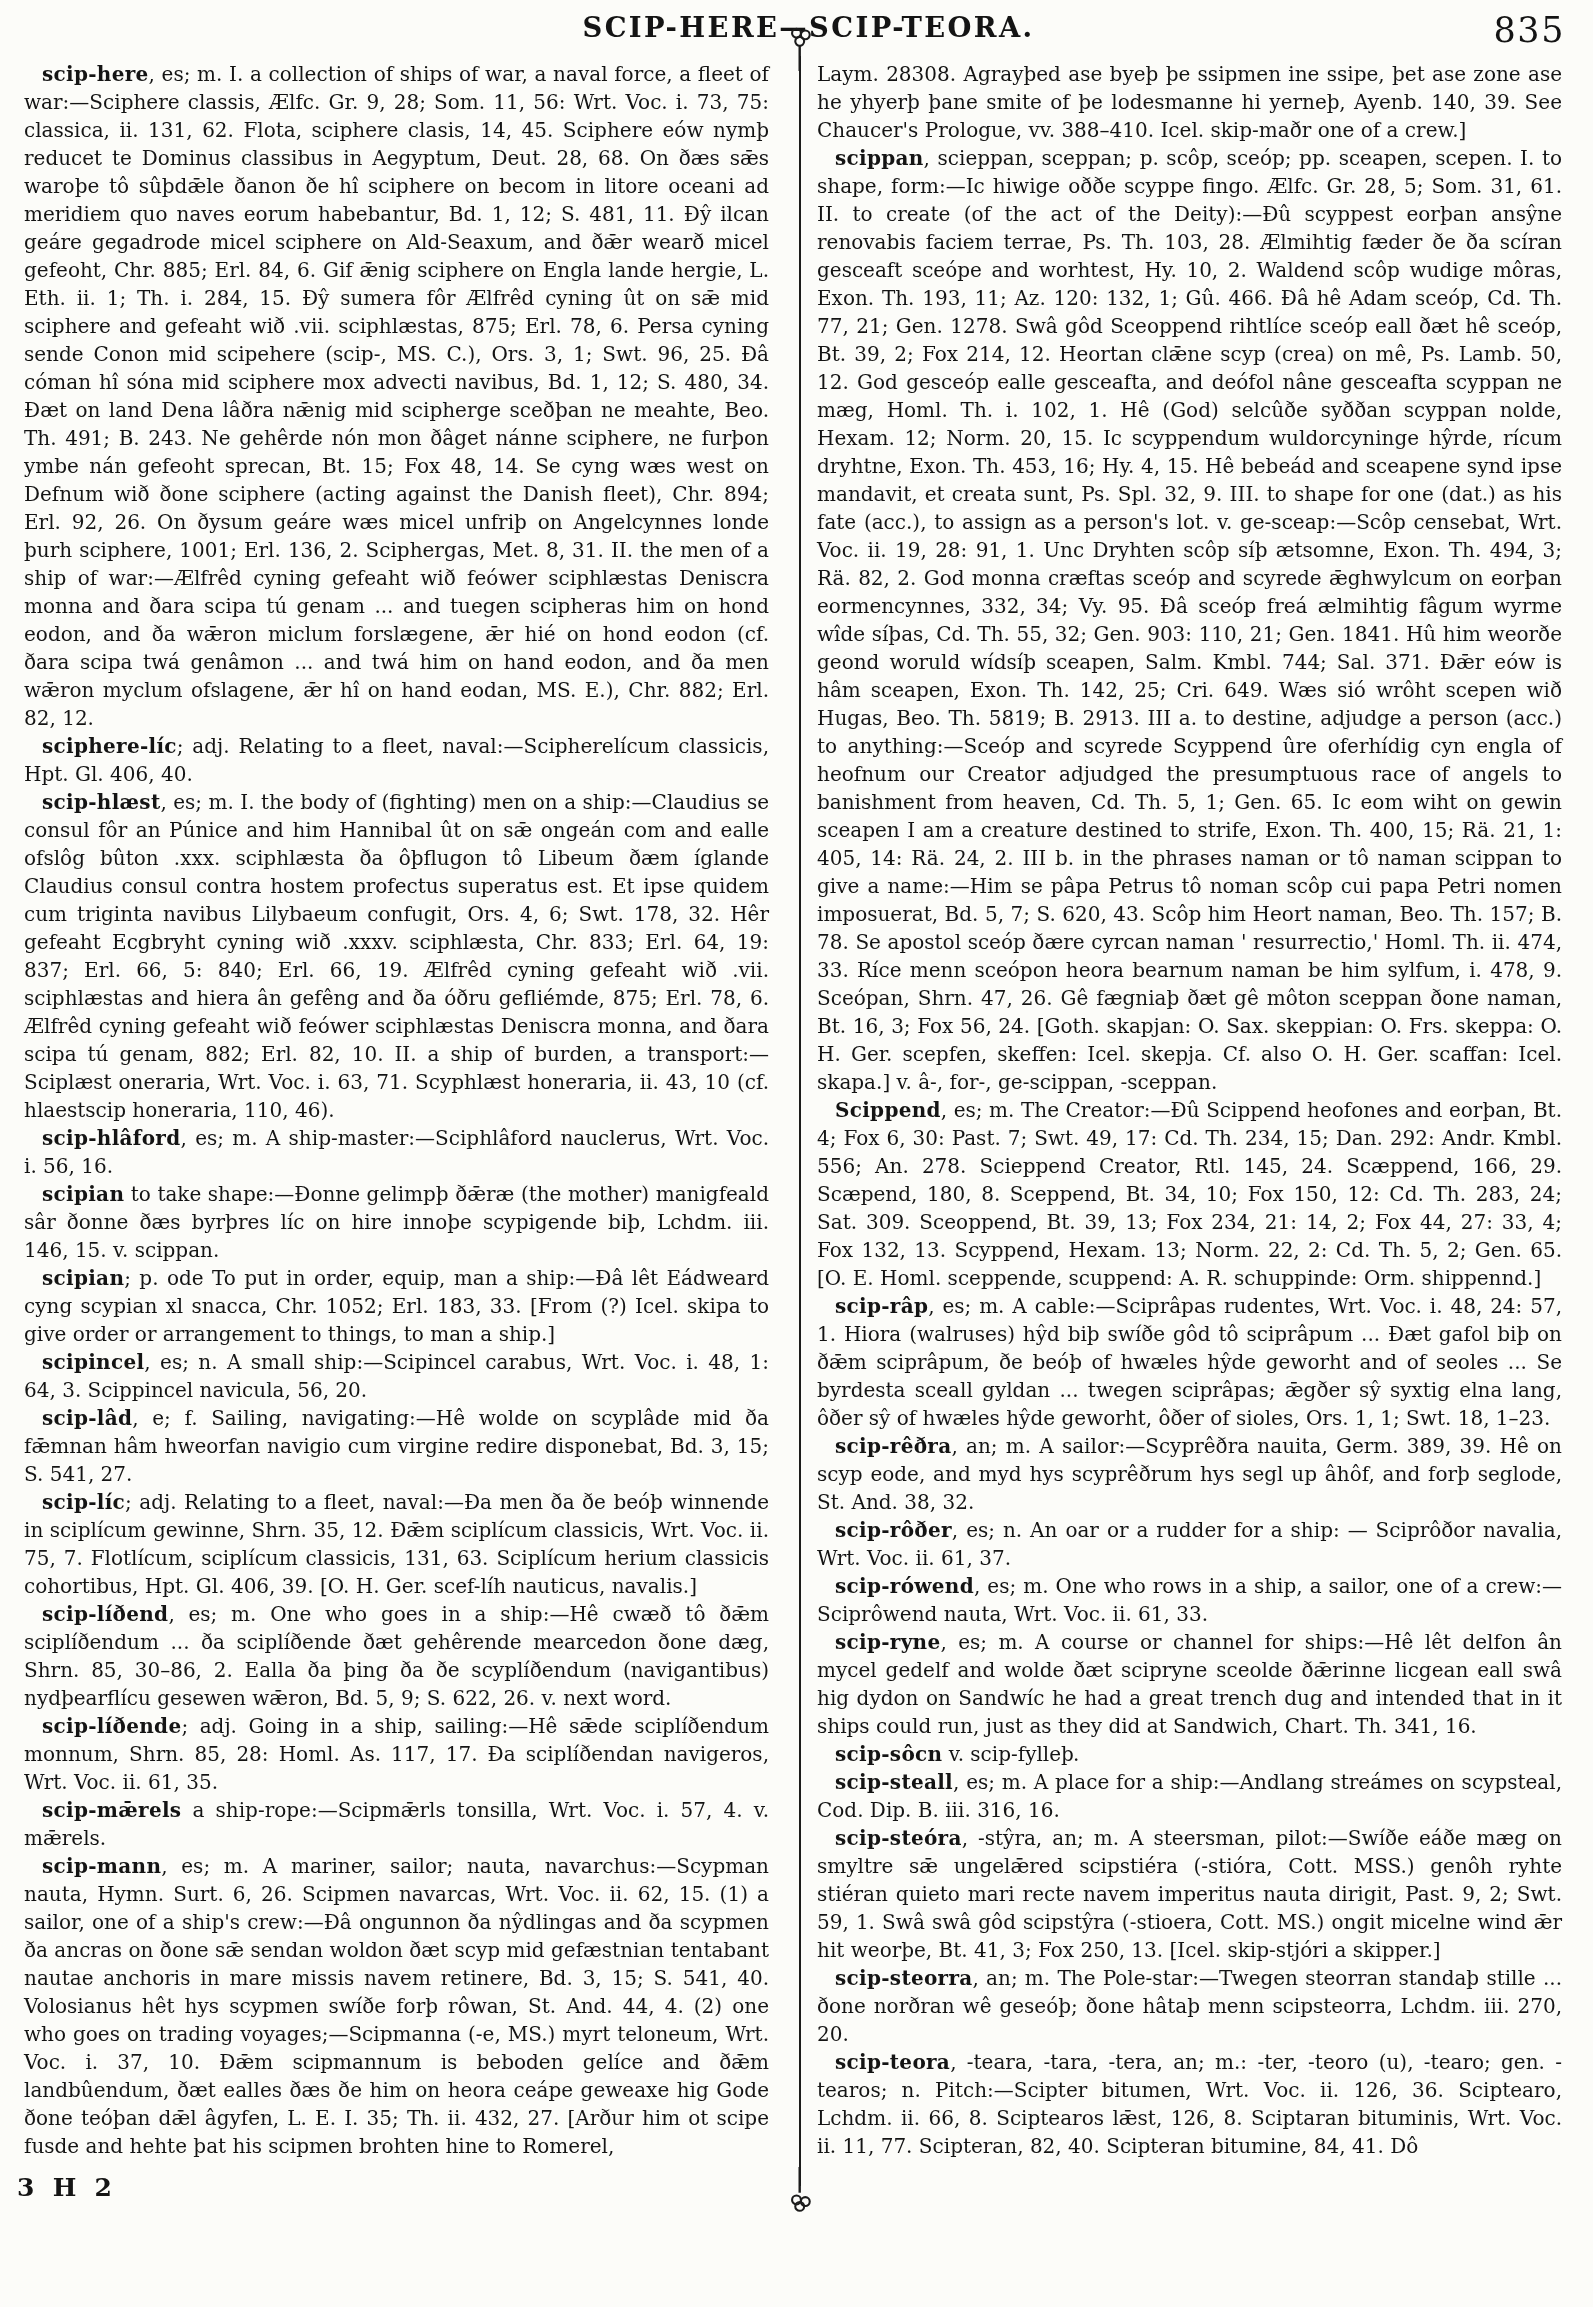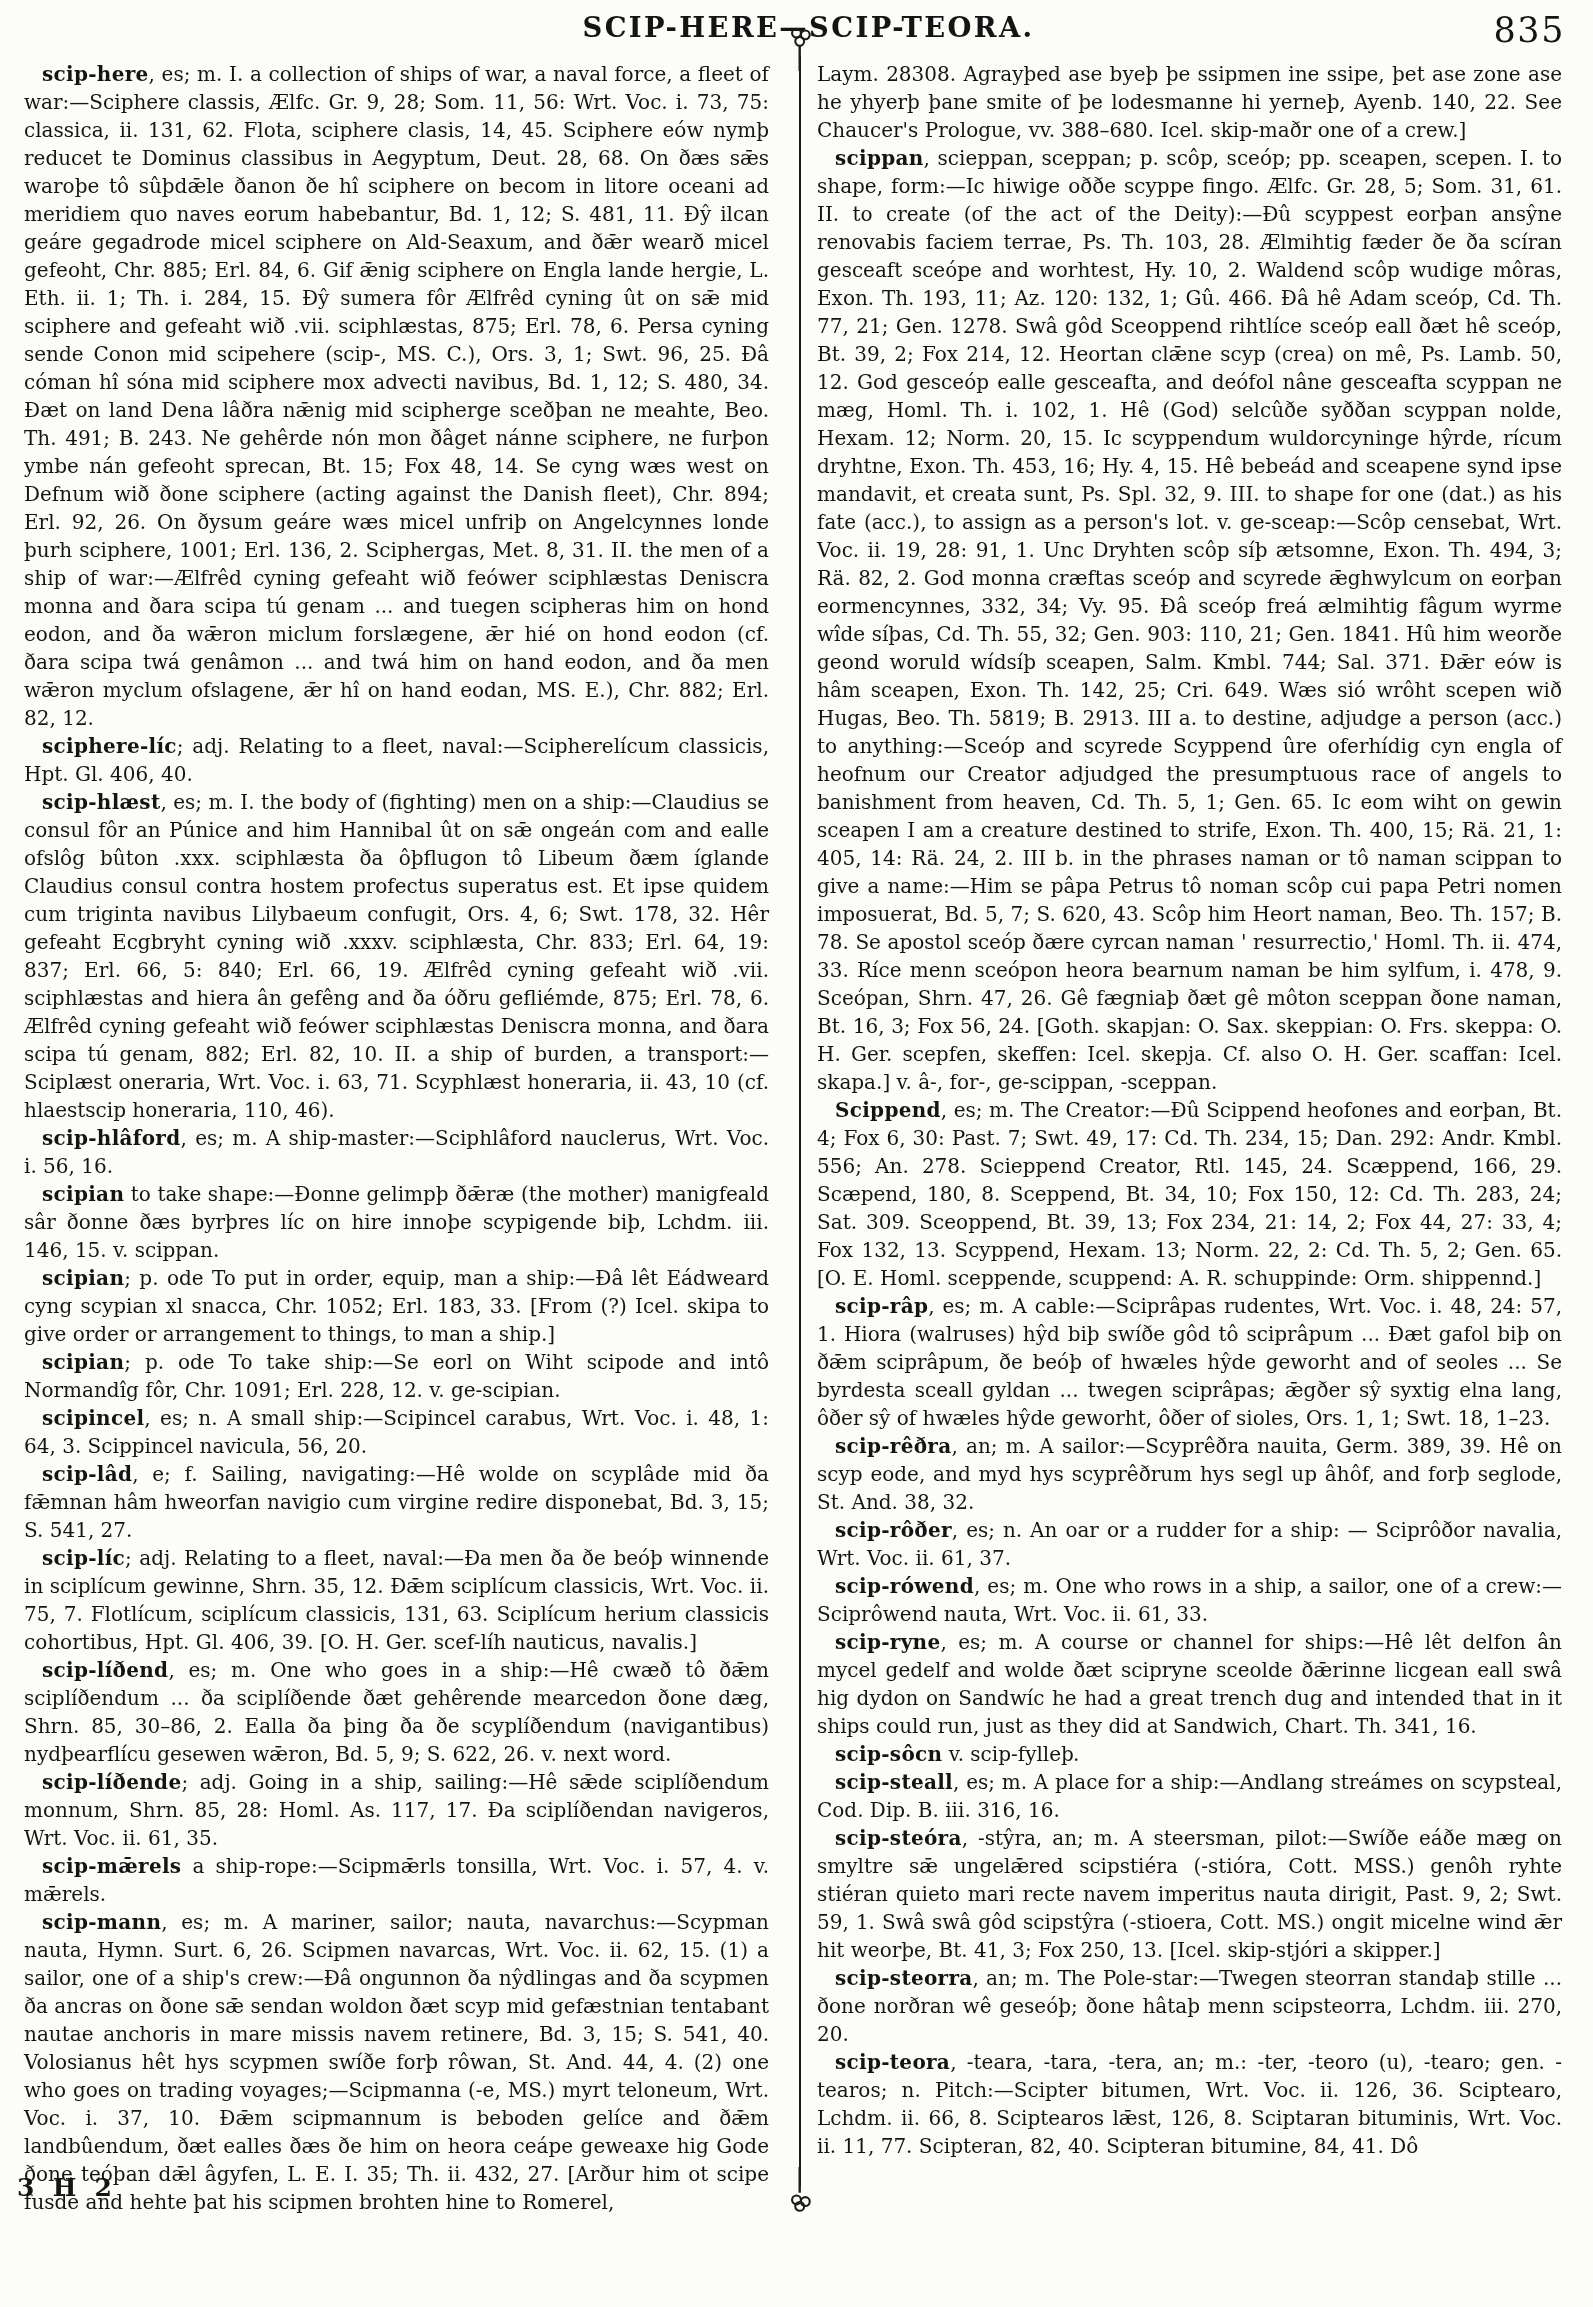--- a/index.html
+++ b/index.html
@@ -82,32 +82,31 @@
 
   <div class="cols">
 
     <div class="col">
       <p class="entry"><span class="hw">scip-here</span><span class="bd">, es; m. I. a collection of ships of war, a naval force, a fleet of war:—Sciphere classis, Ælfc. Gr. 9, 28; Som. 11, 56: Wrt. Voc. i. 73, 75: classica, ii. 131, 62. Flota, sciphere clasis, 14, 45. Sciphere eów nymþ reducet te Dominus classibus in Aegyptum, Deut. 28, 68. On ðæs sǣs waroþe tô sûþdǣle ðanon ðe hî sciphere on becom in litore oceani ad meridiem quo naves eorum habebantur, Bd. 1, 12; S. 481, 11. Ðŷ ilcan geáre gegadrode micel sciphere on Ald-Seaxum, and ðǣr wearð micel gefeoht, Chr. 885; Erl. 84, 6. Gif ǣnig sciphere on Engla lande hergie, L. Eth. ii. 1; Th. i. 284, 15. Ðŷ sumera fôr Ælfrêd cyning ût on sǣ mid sciphere and gefeaht wið .vii. sciphlæstas, 875; Erl. 78, 6. Persa cyning sende Conon mid scipehere (scip-, MS. C.), Ors. 3, 1; Swt. 96, 25. Ðâ cóman hî sóna mid sciphere mox advecti navibus, Bd. 1, 12; S. 480, 34. Ðæt on land Dena lâðra nǣnig mid scipherge sceðþan ne meahte, Beo. Th. 491; B. 243. Ne gehêrde nón mon ðâget nánne sciphere, ne furþon ymbe nán gefeoht sprecan, Bt. 15; Fox 48, 14. Se cyng wæs west on Defnum wið ðone sciphere (acting against the Danish fleet), Chr. 894; Erl. 92, 26. On ðysum geáre wæs micel unfriþ on Angelcynnes londe þurh sciphere, 1001; Erl. 136, 2. Sciphergas, Met. 8, 31. II. the men of a ship of war:—Ælfrêd cyning gefeaht wið feówer sciphlæstas Deniscra monna and ðara scipa tú genam ... and tuegen scipheras him on hond eodon, and ða wǣron miclum forslægene, ǣr hié on hond eodon (cf. ðara scipa twá genâmon ... and twá him on hand eodon, and ða men wǣron myclum ofslagene, ǣr hî on hand eodan, MS. E.), Chr. 882; Erl. 82, 12.</span></p>
       <p class="entry"><span class="hw">sciphere-líc</span><span class="bd">; adj. Relating to a fleet, naval:—Scipherelícum classicis, Hpt. Gl. 406, 40.</span></p>
       <p class="entry"><span class="hw">scip-hlæst</span><span class="bd">, es; m. I. the body of (fighting) men on a ship:—Claudius se consul fôr an Púnice and him Hannibal ût on sǣ ongeán com and ealle ofslôg bûton .xxx. sciphlæsta ða ôþflugon tô Libeum ðæm íglande Claudius consul contra hostem profectus superatus est. Et ipse quidem cum triginta navibus Lilybaeum confugit, Ors. 4, 6; Swt. 178, 32. Hêr gefeaht Ecgbryht cyning wið .xxxv. sciphlæsta, Chr. 833; Erl. 64, 19: 837; Erl. 66, 5: 840; Erl. 66, 19. Ælfrêd cyning gefeaht wið .vii. sciphlæstas and hiera ân gefêng and ða óðru gefliémde, 875; Erl. 78, 6. Ælfrêd cyning gefeaht wið feówer sciphlæstas Deniscra monna, and ðara scipa tú genam, 882; Erl. 82, 10. II. a ship of burden, a transport:—Sciplæst oneraria, Wrt. Voc. i. 63, 71. Scyphlæst honeraria, ii. 43, 10 (cf. hlaestscip honeraria, 110, 46).</span></p>
       <p class="entry"><span class="hw">scip-hlâford</span><span class="bd">, es; m. A ship-master:—Sciphlâford nauclerus, Wrt. Voc. i. 56, 16.</span></p>
       <p class="entry"><span class="hw">scipian</span><span class="bd"> to take shape:—Ðonne gelimpþ ðǣræ (the mother) manigfeald sâr ðonne ðæs byrþres líc on hire innoþe scypigende biþ, Lchdm. iii. 146, 15. v. scippan.</span></p>
       <p class="entry"><span class="hw">scipian</span><span class="bd">; p. ode To put in order, equip, man a ship:—Ðâ lêt Eádweard cyng scypian xl snacca, Chr. 1052; Erl. 183, 33. [From (?) Icel. skipa to give order or arrangement to things, to man a ship.]</span></p>
-      <p class="entry"><span class="hw">scipian</span><span class="bd">; p. ode To take ship:—Se eorl on Wiht scipode and intô Normandîg fôr, Chr. 1091; Erl. 228, 12. v. ge-scipian.</span></p>
       <p class="entry"><span class="hw">scipincel</span><span class="bd">, es; n. A small ship:—Scipincel carabus, Wrt. Voc. i. 48, 1: 64, 3. Scippincel navicula, 56, 20.</span></p>
       <p class="entry"><span class="hw">scip-lâd</span><span class="bd">, e; f. Sailing, navigating:—Hê wolde on scyplâde mid ða fǣmnan hâm hweorfan navigio cum virgine redire disponebat, Bd. 3, 15; S. 541, 27.</span></p>
       <p class="entry"><span class="hw">scip-líc</span><span class="bd">; adj. Relating to a fleet, naval:—Ða men ða ðe beóþ winnende in sciplícum gewinne, Shrn. 35, 12. Ðǣm sciplícum classicis, Wrt. Voc. ii. 75, 7. Flotlícum, sciplícum classicis, 131, 63. Sciplícum herium classicis cohortibus, Hpt. Gl. 406, 39. [O. H. Ger. scef-líh nauticus, navalis.]</span></p>
       <p class="entry"><span class="hw">scip-líðend</span><span class="bd">, es; m. One who goes in a ship:—Hê cwæð tô ðǣm sciplíðendum ... ða sciplíðende ðæt gehêrende mearcedon ðone dæg, Shrn. 85, 30–86, 2. Ealla ða þing ða ðe scyplíðendum (navigantibus) nydþearflícu gesewen wǣron, Bd. 5, 9; S. 622, 26. v. next word.</span></p>
       <p class="entry"><span class="hw">scip-líðende</span><span class="bd">; adj. Going in a ship, sailing:—Hê sǣde sciplíðendum monnum, Shrn. 85, 28: Homl. As. 117, 17. Ða sciplíðendan navigeros, Wrt. Voc. ii. 61, 35.</span></p>
       <p class="entry"><span class="hw">scip-mǣrels</span><span class="bd"> a ship-rope:—Scipmǣrls tonsilla, Wrt. Voc. i. 57, 4. v. mǣrels.</span></p>
       <p class="entry"><span class="hw">scip-mann</span><span class="bd">, es; m. A mariner, sailor; nauta, navarchus:—Scypman nauta, Hymn. Surt. 6, 26. Scipmen navarcas, Wrt. Voc. ii. 62, 15. (1) a sailor, one of a ship's crew:—Ðâ ongunnon ða nŷdlingas and ða scypmen ða ancras on ðone sǣ sendan woldon ðæt scyp mid gefæstnian tentabant nautae anchoris in mare missis navem retinere, Bd. 3, 15; S. 541, 40. Volosianus hêt hys scypmen swíðe forþ rôwan, St. And. 44, 4. (2) one who goes on trading voyages;—Scipmanna (-e, MS.) myrt teloneum, Wrt. Voc. i. 37, 10. Ðǣm scipmannum is beboden gelíce and ðǣm landbûendum, ðæt ealles ðæs ðe him on heora ceápe geweaxe hig Gode ðone teóþan dǣl âgyfen, L. E. I. 35; Th. ii. 432, 27. [Arður him ot scipe fusde and hehte þat his scipmen brohten hine to Romerel,</span></p>
     </div>
 
     <div class="col">
-      <p class="entry cont"><span class="bd">Laym. 28308. Agrayþed ase byeþ þe ssipmen ine ssipe, þet ase zone ase he yhyerþ þane smite of þe lodesmanne hi yerneþ, Ayenb. 140, 22. See Chaucer's Prologue, vv. 388–680. Icel. skip-maðr one of a crew.]</span></p>
+      <p class="entry cont"><span class="bd">Laym. 28308. Agrayþed ase byeþ þe ssipmen ine ssipe, þet ase zone ase he yhyerþ þane smite of þe lodesmanne hi yerneþ, Ayenb. 140, 39. See Chaucer's Prologue, vv. 388–410. Icel. skip-maðr one of a crew.]</span></p>
       <p class="entry"><span class="hw">scippan</span><span class="bd">, scieppan, sceppan; p. scôp, sceóp; pp. sceapen, scepen. I. to shape, form:—Ic hiwige oððe scyppe fingo. Ælfc. Gr. 28, 5; Som. 31, 61. II. to create (of the act of the Deity):—Ðû scyppest eorþan ansŷne renovabis faciem terrae, Ps. Th. 103, 28. Ælmihtig fæder ðe ða scíran gesceaft sceópe and worhtest, Hy. 10, 2. Waldend scôp wudige môras, Exon. Th. 193, 11; Az. 120: 132, 1; Gû. 466. Ðâ hê Adam sceóp, Cd. Th. 77, 21; Gen. 1278. Swâ gôd Sceoppend rihtlíce sceóp eall ðæt hê sceóp, Bt. 39, 2; Fox 214, 12. Heortan clǣne scyp (crea) on mê, Ps. Lamb. 50, 12. God gesceóp ealle gesceafta, and deófol nâne gesceafta scyppan ne mæg, Homl. Th. i. 102, 1. Hê (God) selcûðe syððan scyppan nolde, Hexam. 12; Norm. 20, 15. Ic scyppendum wuldorcyninge hŷrde, rícum dryhtne, Exon. Th. 453, 16; Hy. 4, 15. Hê bebeád and sceapene synd ipse mandavit, et creata sunt, Ps. Spl. 32, 9. III. to shape for one (dat.) as his fate (acc.), to assign as a person's lot. v. ge-sceap:—Scôp censebat, Wrt. Voc. ii. 19, 28: 91, 1. Unc Dryhten scôp síþ ætsomne, Exon. Th. 494, 3; Rä. 82, 2. God monna cræftas sceóp and scyrede ǣghwylcum on eorþan eormencynnes, 332, 34; Vy. 95. Ðâ sceóp freá ælmihtig fâgum wyrme wîde síþas, Cd. Th. 55, 32; Gen. 903: 110, 21; Gen. 1841. Hû him weorðe geond woruld wídsíþ sceapen, Salm. Kmbl. 744; Sal. 371. Ðǣr eów is hâm sceapen, Exon. Th. 142, 25; Cri. 649. Wæs sió wrôht scepen wið Hugas, Beo. Th. 5819; B. 2913. III a. to destine, adjudge a person (acc.) to anything:—Sceóp and scyrede Scyppend ûre oferhídig cyn engla of heofnum our Creator adjudged the presumptuous race of angels to banishment from heaven, Cd. Th. 5, 1; Gen. 65. Ic eom wiht on gewin sceapen I am a creature destined to strife, Exon. Th. 400, 15; Rä. 21, 1: 405, 14: Rä. 24, 2. III b. in the phrases naman or tô naman scippan to give a name:—Him se pâpa Petrus tô noman scôp cui papa Petri nomen imposuerat, Bd. 5, 7; S. 620, 43. Scôp him Heort naman, Beo. Th. 157; B. 78. Se apostol sceóp ðære cyrcan naman ' resurrectio,' Homl. Th. ii. 474, 33. Ríce menn sceópon heora bearnum naman be him sylfum, i. 478, 9. Sceópan, Shrn. 47, 26. Gê fægniaþ ðæt gê môton sceppan ðone naman, Bt. 16, 3; Fox 56, 24. [Goth. skapjan: O. Sax. skeppian: O. Frs. skeppa: O. H. Ger. scepfen, skeffen: Icel. skepja. Cf. also O. H. Ger. scaffan: Icel. skapa.] v. â-, for-, ge-scippan, -sceppan.</span></p>
       <p class="entry"><span class="hw">Scippend</span><span class="bd">, es; m. The Creator:—Ðû Scippend heofones and eorþan, Bt. 4; Fox 6, 30: Past. 7; Swt. 49, 17: Cd. Th. 234, 15; Dan. 292: Andr. Kmbl. 556; An. 278. Scieppend Creator, Rtl. 145, 24. Scæppend, 166, 29. Scæpend, 180, 8. Sceppend, Bt. 34, 10; Fox 150, 12: Cd. Th. 283, 24; Sat. 309. Sceoppend, Bt. 39, 13; Fox 234, 21: 14, 2; Fox 44, 27: 33, 4; Fox 132, 13. Scyppend, Hexam. 13; Norm. 22, 2: Cd. Th. 5, 2; Gen. 65. [O. E. Homl. sceppende, scuppend: A. R. schuppinde: Orm. shippennd.]</span></p>
       <p class="entry"><span class="hw">scip-râp</span><span class="bd">, es; m. A cable:—Sciprâpas rudentes, Wrt. Voc. i. 48, 24: 57, 1. Hiora (walruses) hŷd biþ swíðe gôd tô sciprâpum ... Ðæt gafol biþ on ðǣm sciprâpum, ðe beóþ of hwæles hŷde geworht and of seoles ... Se byrdesta sceall gyldan ... twegen sciprâpas; ǣgðer sŷ syxtig elna lang, ôðer sŷ of hwæles hŷde geworht, ôðer of sioles, Ors. 1, 1; Swt. 18, 1–23.</span></p>
       <p class="entry"><span class="hw">scip-rêðra</span><span class="bd">, an; m. A sailor:—Scyprêðra nauita, Germ. 389, 39. Hê on scyp eode, and myd hys scyprêðrum hys segl up âhôf, and forþ seglode, St. And. 38, 32.</span></p>
       <p class="entry"><span class="hw">scip-rôðer</span><span class="bd">, es; n. An oar or a rudder for a ship: — Sciprôðor navalia, Wrt. Voc. ii. 61, 37.</span></p>
       <p class="entry"><span class="hw">scip-rówend</span><span class="bd">, es; m. One who rows in a ship, a sailor, one of a crew:—Sciprôwend nauta, Wrt. Voc. ii. 61, 33.</span></p>
       <p class="entry"><span class="hw">scip-ryne</span><span class="bd">, es; m. A course or channel for ships:—Hê lêt delfon ân mycel gedelf and wolde ðæt scipryne sceolde ðǣrinne licgean eall swâ hig dydon on Sandwíc he had a great trench dug and intended that in it ships could run, just as they did at Sandwich, Chart. Th. 341, 16.</span></p>
       <p class="entry"><span class="hw">scip-sôcn</span><span class="bd"> v. scip-fylleþ.</span></p>
       <p class="entry"><span class="hw">scip-steall</span><span class="bd">, es; m. A place for a ship:—Andlang streámes on scypsteal, Cod. Dip. B. iii. 316, 16.</span></p>
       <p class="entry"><span class="hw">scip-steóra</span><span class="bd">, -stŷra, an; m. A steersman, pilot:—Swíðe eáðe mæg on smyltre sǣ ungelǣred scipstiéra (-stióra, Cott. MSS.) genôh ryhte stiéran quieto mari recte navem imperitus nauta dirigit, Past. 9, 2; Swt. 59, 1. Swâ swâ gôd scipstŷra (-stioera, Cott. MS.) ongit micelne wind ǣr hit weorþe, Bt. 41, 3; Fox 250, 13. [Icel. skip-stjóri a skipper.]</span></p>

